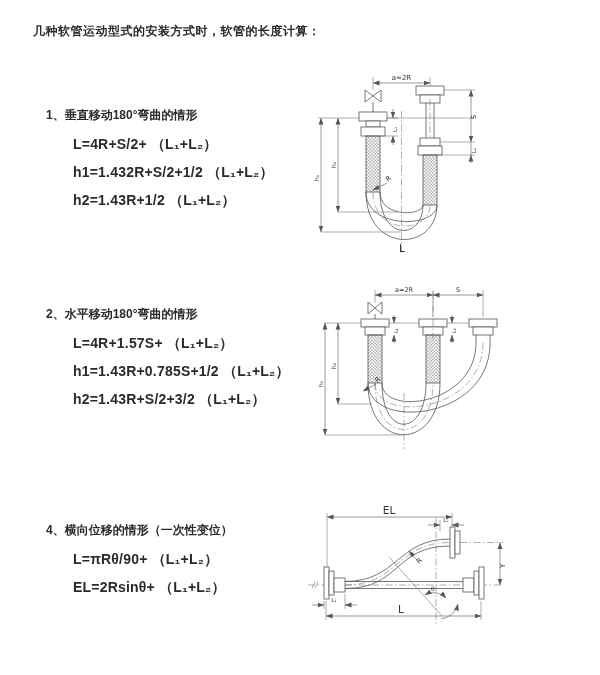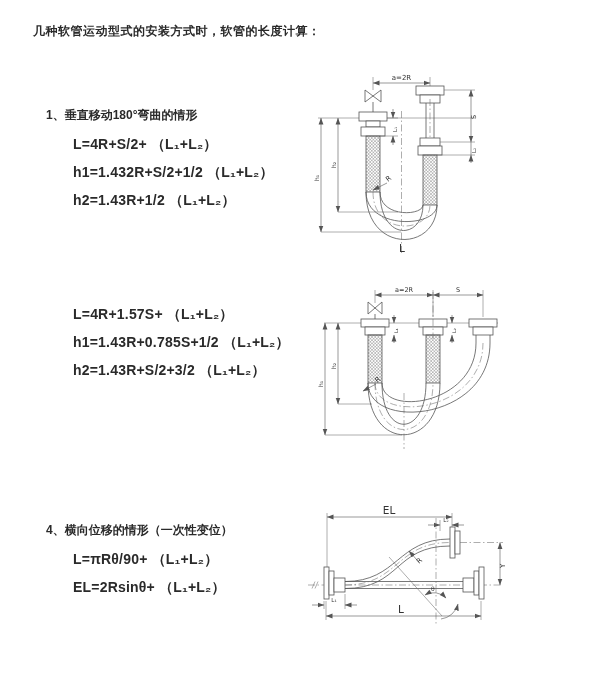--- a/index.html
+++ b/index.html
@@ -40,20 +40,21 @@
 <div class="page-title">几种软管运动型式的安装方式时，软管的长度计算：</div>
 
 <div class="sec" id="sec1">
   <p class="h">1、垂直移动180°弯曲的情形</p>
   <p class="f">L=4R+S/2+ （L₁+L₂）</p>
   <p class="f">h1=1.432R+S/2+1/2 （L₁+L₂）</p>
   <p class="f">h2=1.43R+1/2 （L₁+L₂）</p>
 </div>
 
 <div class="sec" id="sec2">
+  <p class="h">2、水平移动180°弯曲的情形</p>
   <p class="f">L=4R+1.57S+ （L₁+L₂）</p>
   <p class="f">h1=1.43R+0.785S+1/2 （L₁+L₂）</p>
   <p class="f">h2=1.43R+S/2+3/2 （L₁+L₂）</p>
 </div>
 
 <div class="sec" id="sec3">
   <p class="h">4、横向位移的情形（一次性变位）</p>
   <p class="f">L=πRθ/90+ （L₁+L₂）</p>
   <p class="f">EL=2Rsinθ+ （L₁+L₂）</p>
 </div>

